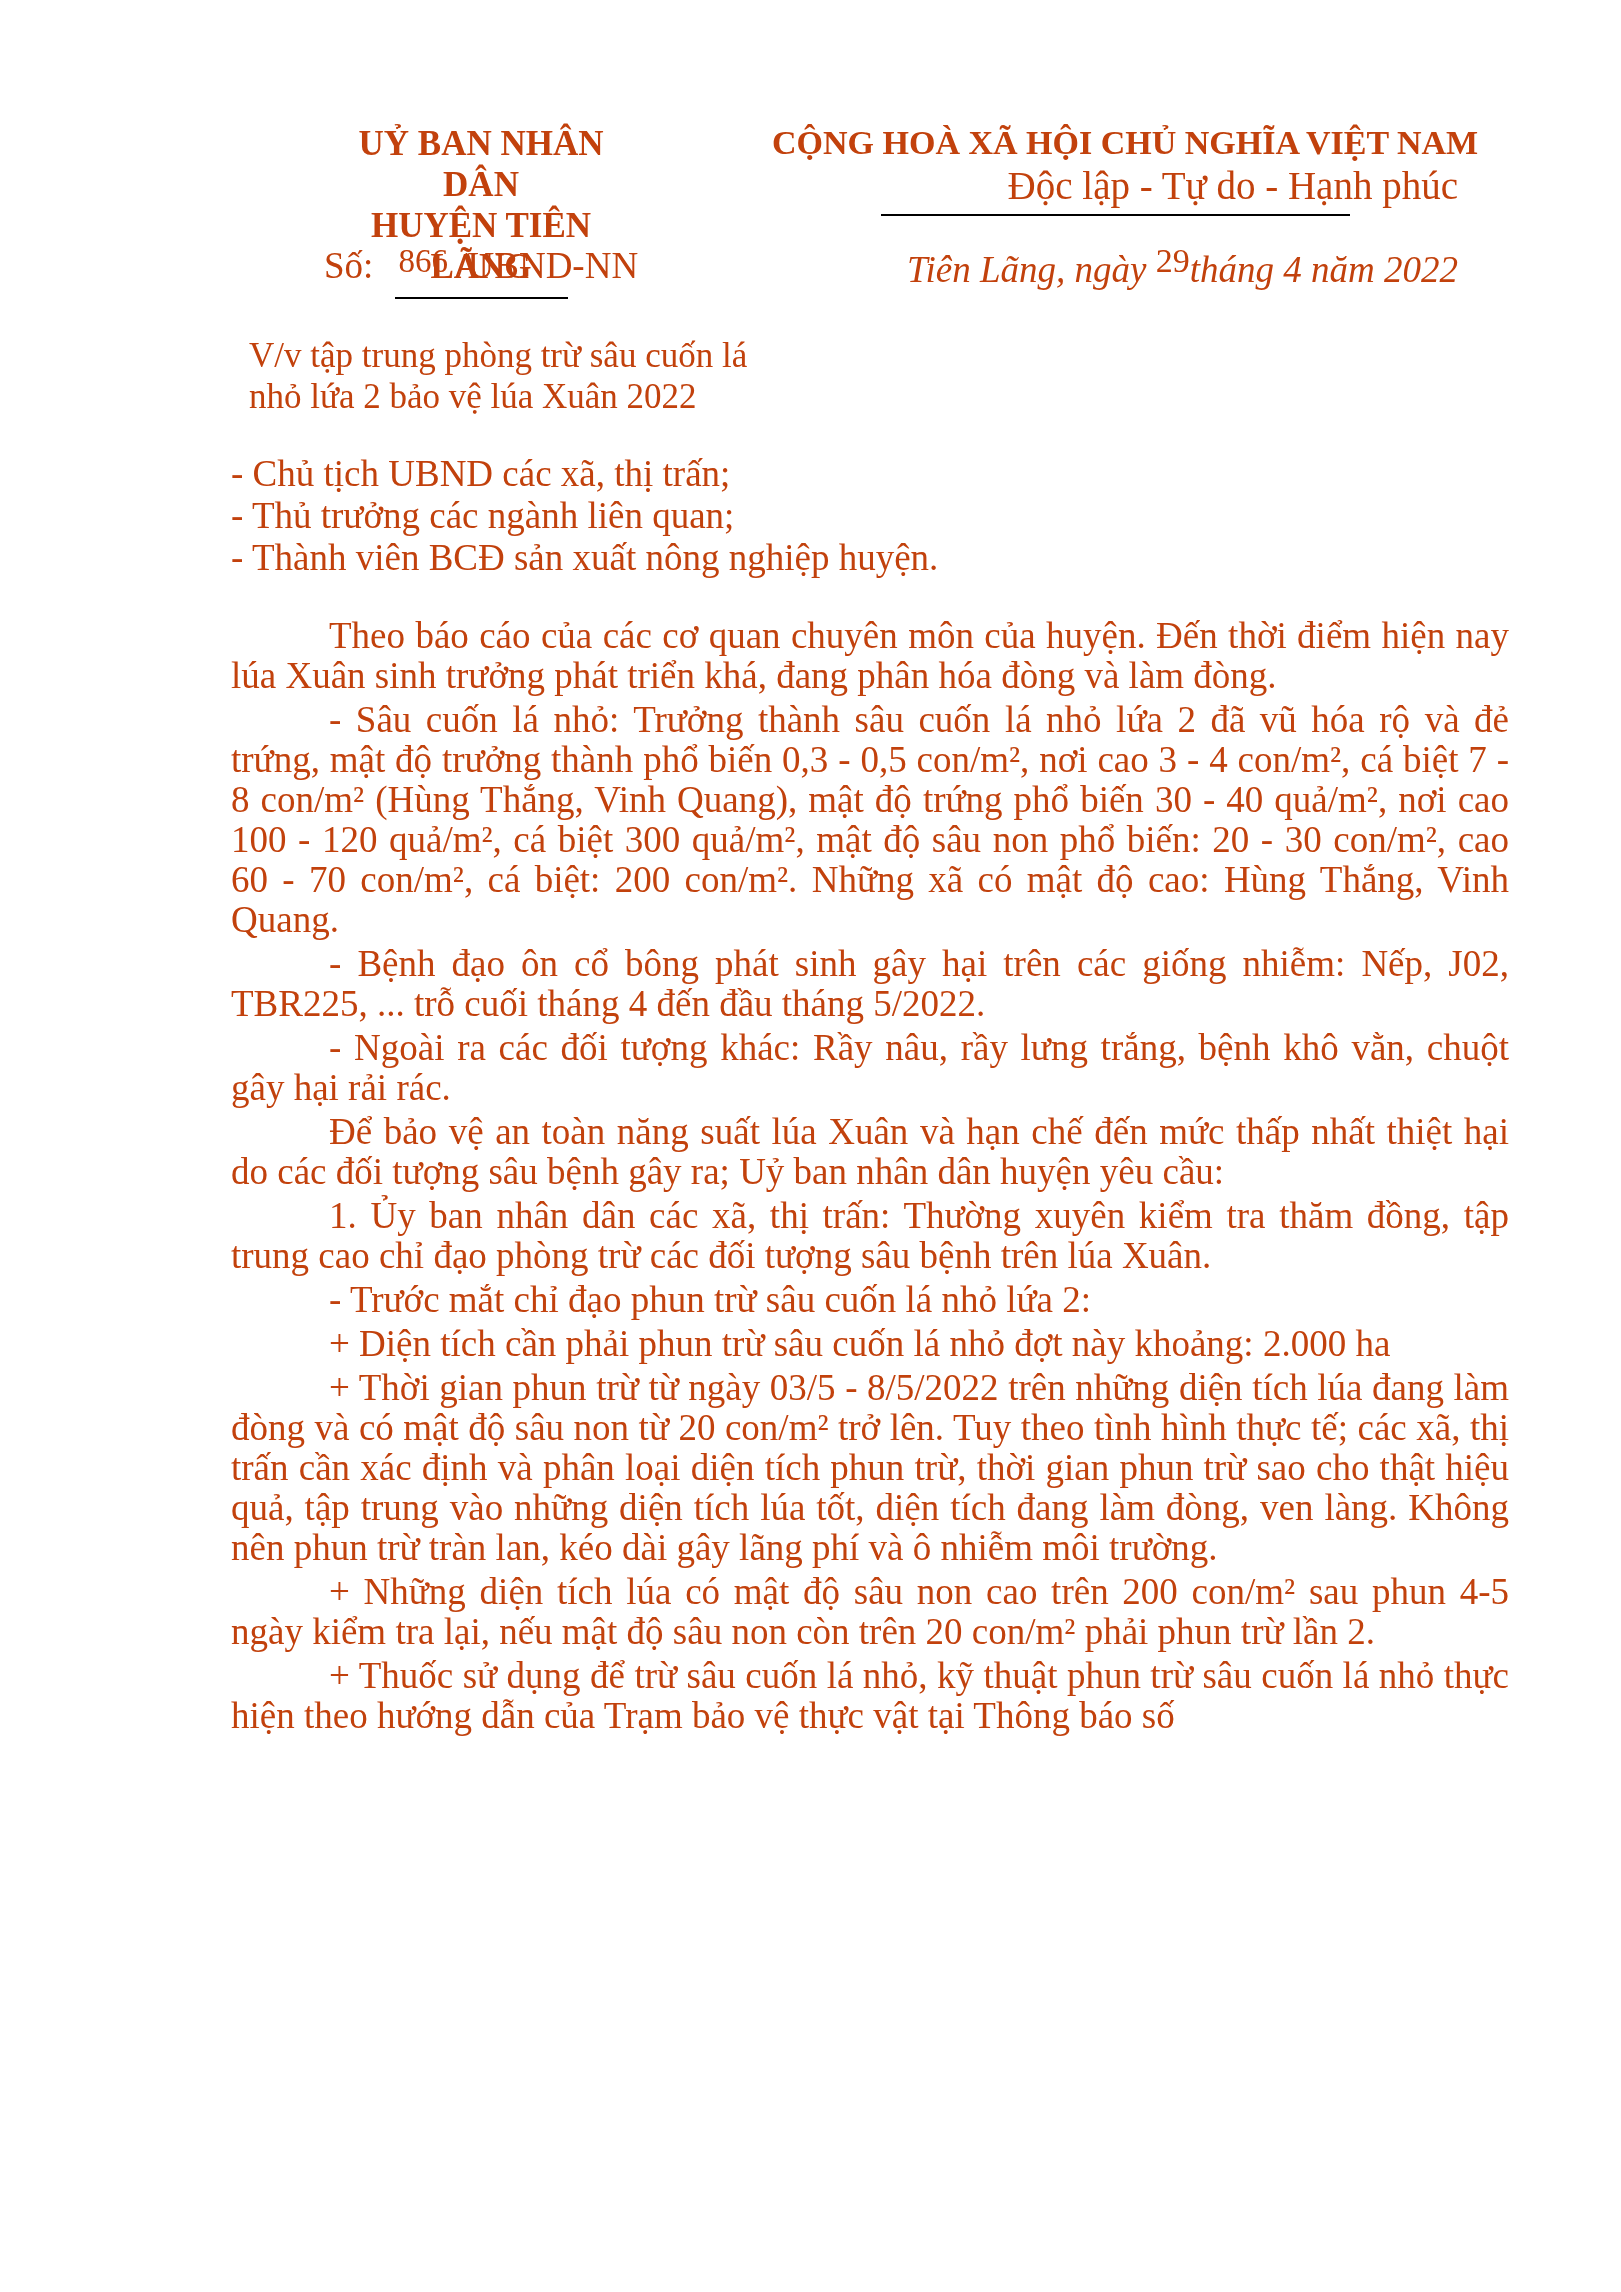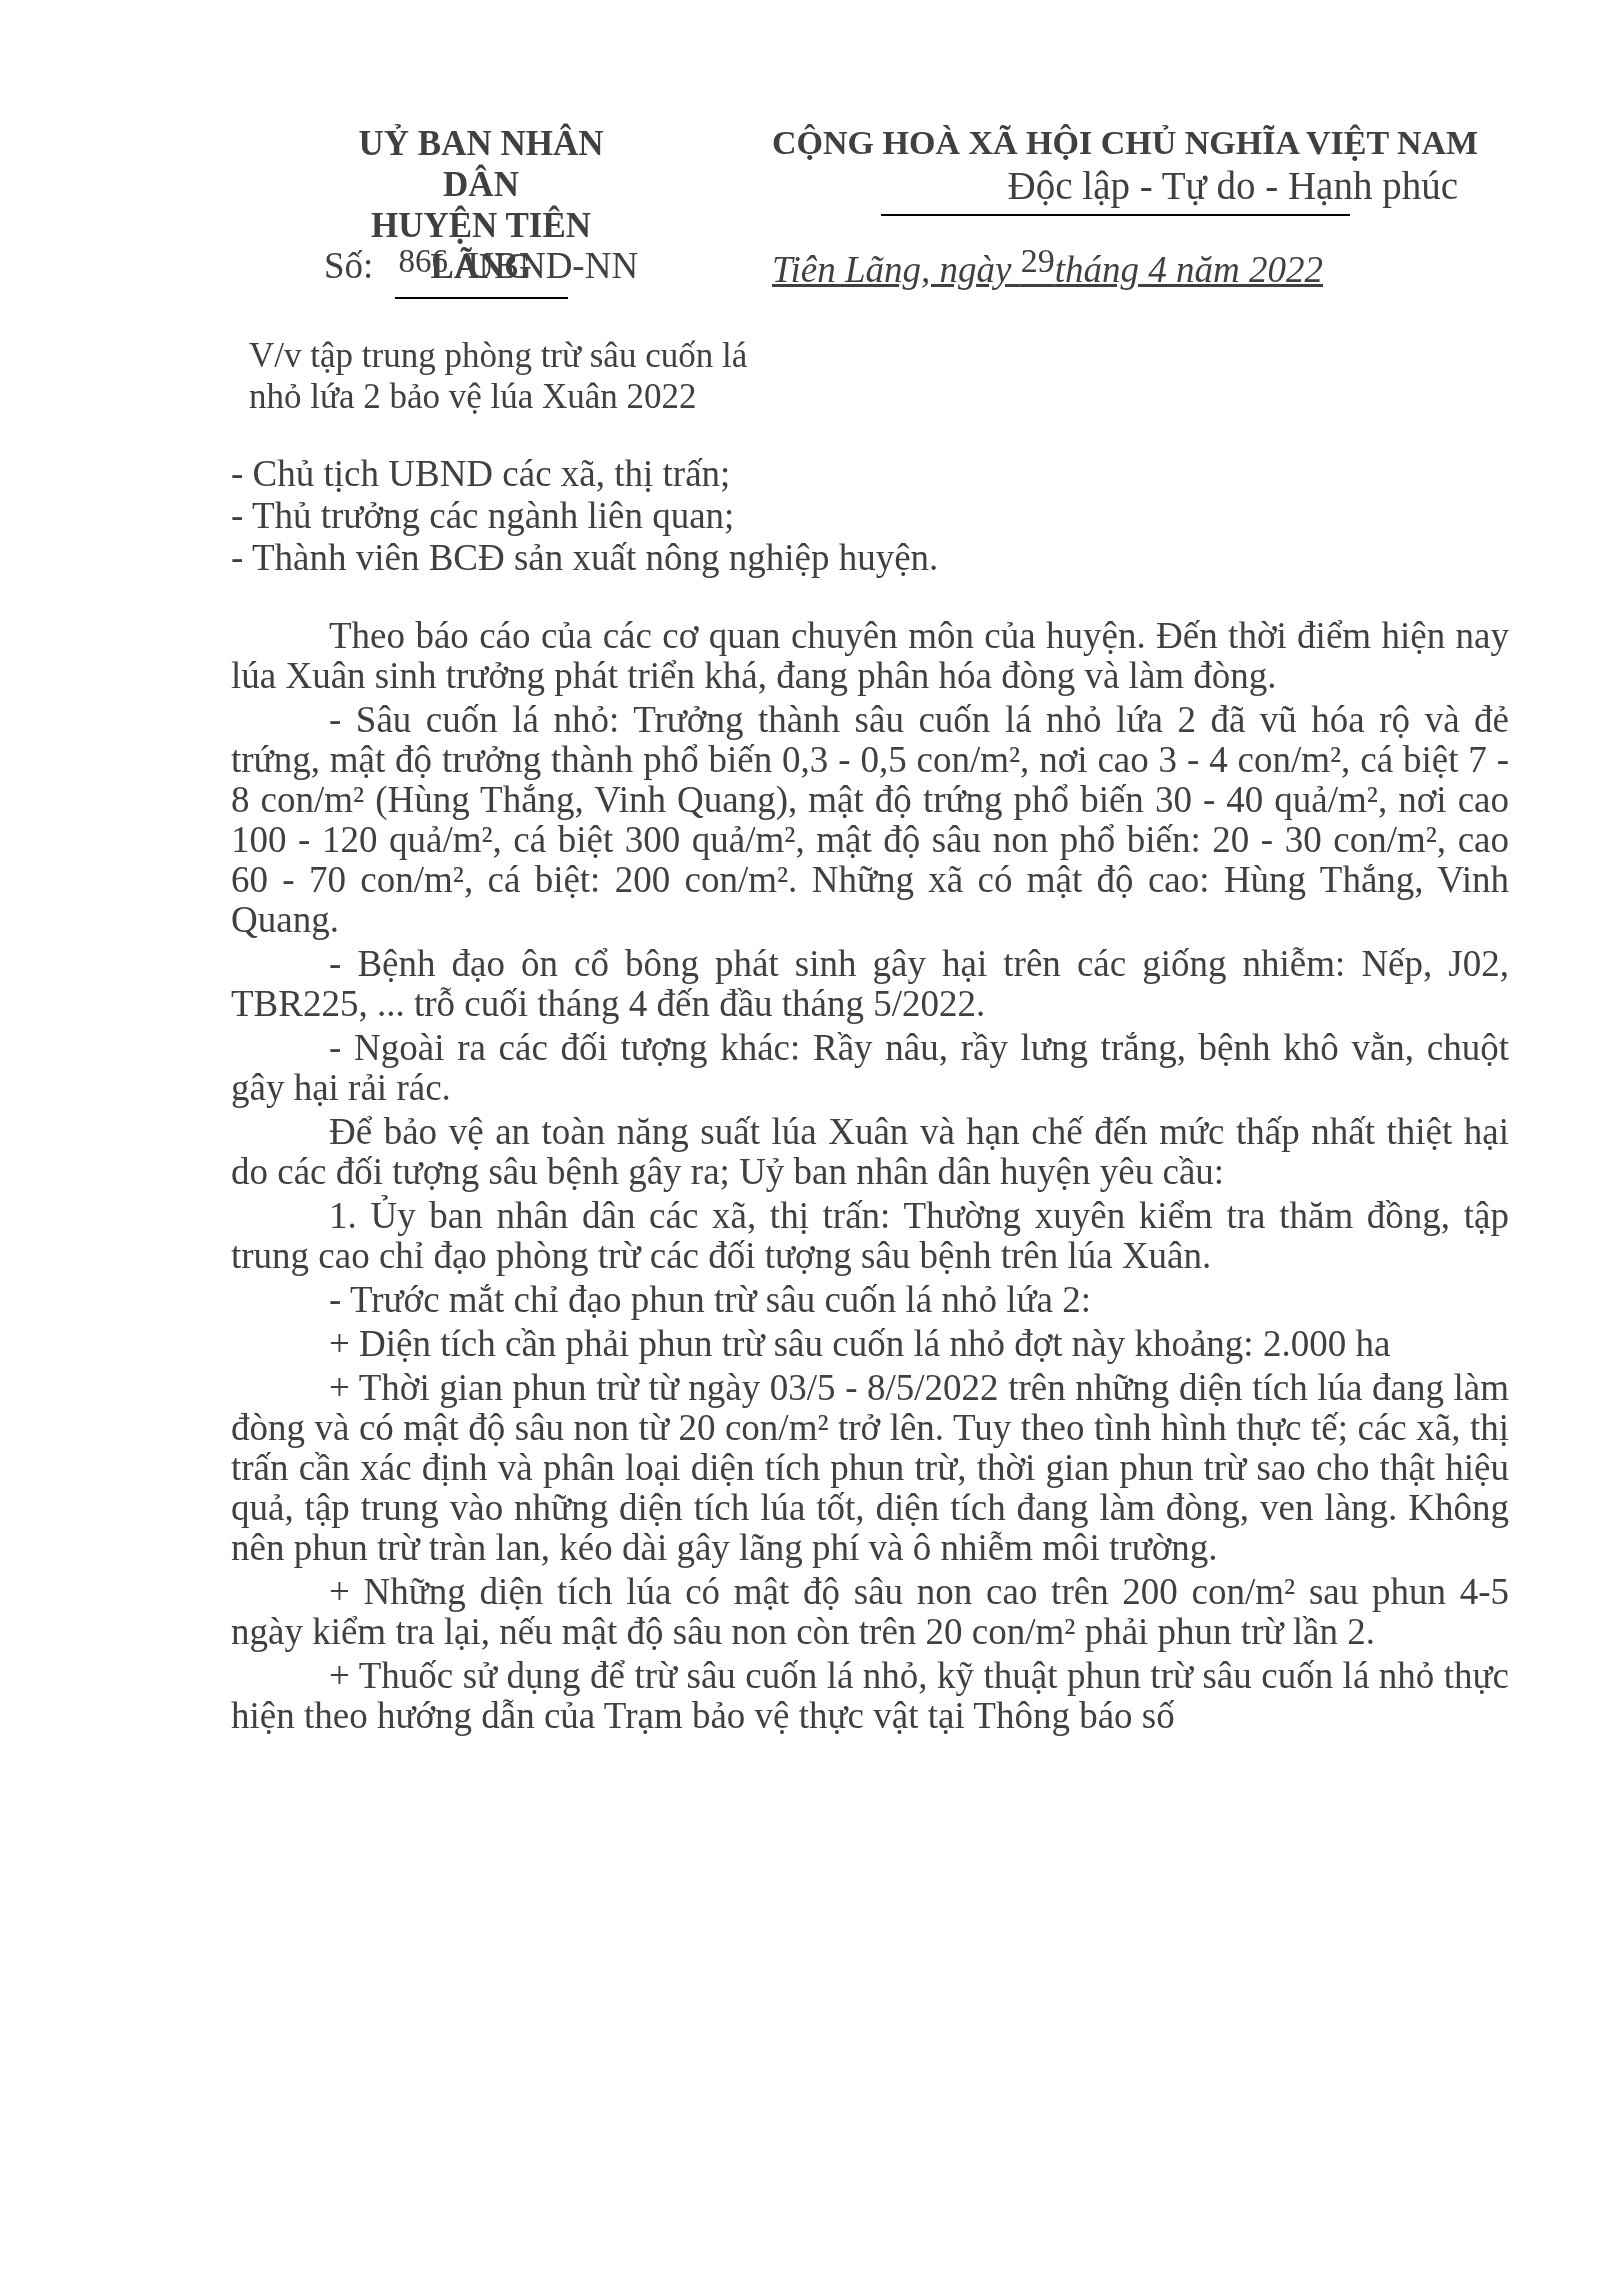--- a/index.html
+++ b/index.html
@@ -5,21 +5,21 @@
   html, body {
     margin: 0;
     padding: 0;
     background: #ffffff;
   }
   .page {
     position: relative;
     width: 1608px;
     height: 2293px;
     background: #ffffff;
-    color: #404040;
+    color: #c2410c;
     font-family: "Liberation Serif", "DejaVu Serif", serif;
     overflow: hidden;
   }
 
   
   .issuer-block {
     position: absolute;
     left: 323px;
     top: 123px;
     width: 316px;
@@ -74,26 +74,25 @@
     width: 469px;
     border-top: 2.9px solid #000000;
     margin: 5.9px auto 0 auto;
     height: 0;
   }
   .place-date {
     position: absolute;
     left: 772px;
     top: 247px;
     width: 686px;
-    text-align: left;
+    text-align: right;
     font-style: italic;
     font-size: 37px;
     line-height: 45px;
     white-space: nowrap;
-    text-decoration: underline;
   }
   .place-date .day {
     position: relative;
     top: -9.8px;
     font-style: normal;
     font-size: 34px;
   }
 
   .subject-block {
     position: absolute;

